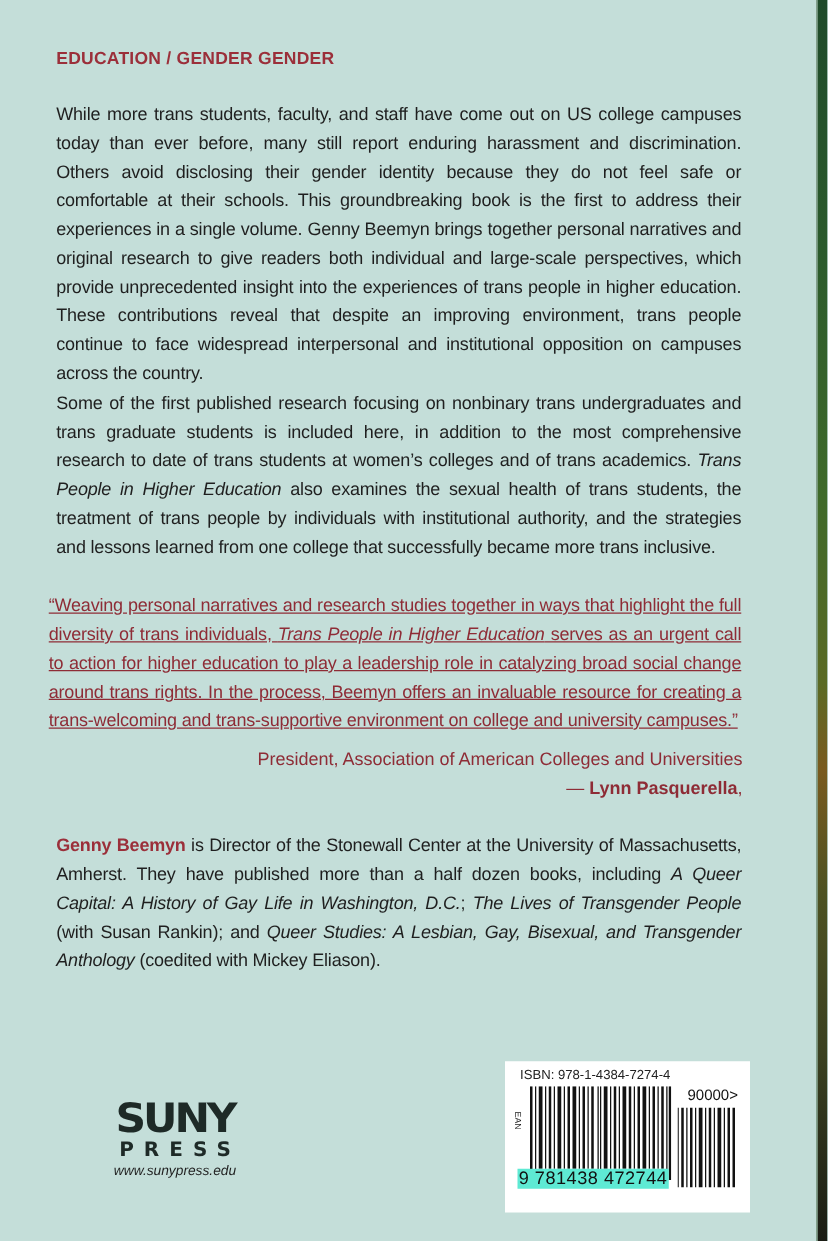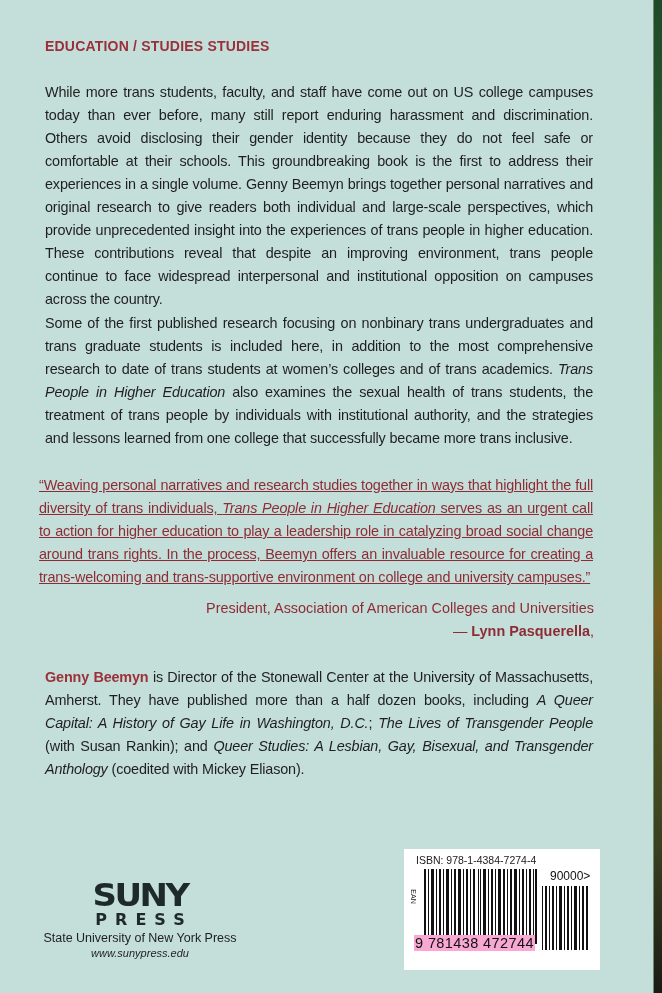--- a/index.html
+++ b/index.html
@@ -42,48 +42,47 @@
     .barcode-box {
       position: absolute; left: 404px; top: 849px; width: 196px; height: 121px;
       background: #ffffff;
     }
     .isbn-label { position: absolute; left: 12px; top: 5px; font-size: 10.5px; color: #222; }
     .price { position: absolute; left: 146px; top: 20px; font-size: 12px; color: #111; }
     .ean { position: absolute; left: 2px; top: 44px; font-size: 7px; color: #222; transform: rotate(90deg); }
     .bars-main { position: absolute; left: 20px; top: 20px; width: 113px; height: 75px; }
     .bars-add { position: absolute; left: 138px; top: 37px; width: 47px; height: 64px; }
     .bar-digits { position: absolute; left: 10px; top: 86px; font-size: 14.5px; color: #111; letter-spacing: 0.4px; background: transparent; }
-    .bar-digits span { background: #f9a8d4; padding: 0 1px; }
+    .bar-digits span { background: #5eead4; padding: 0 1px; }
   </style>
 </head>
 <body>
 
 <div class="spine"></div>
 
 <div class="content">
-  <div class="category">EDUCATION / STUDIES STUDIES</div>
+  <div class="category">EDUCATION / GENDER GENDER</div>
 
   <p class="p1">While more trans students, faculty, and staff have come out on US college campuses today than ever before, many still report enduring harassment and discrimination. Others avoid disclosing their gender identity because they do not feel safe or comfortable at their schools. This groundbreaking book is the first to address their experiences in a single volume. Genny Beemyn brings together personal narratives and original research to give readers both individual and large-scale perspectives, which provide unprecedented insight into the experiences of trans people in higher education. These contributions reveal that despite an improving environment, trans people continue to face widespread interpersonal and institutional opposition on campuses across the country.</p>
 
   <p class="p2"><span>Some of the first published research focusing on nonbinary trans undergraduates and trans graduate students is included here, in addition to the most comprehensive research to date of trans students at women’s colleges and of trans academics. </span><i>Trans People in Higher Education</i><span> also examines the sexual health of trans students, the treatment of trans people by individuals with institutional authority, and the strategies and lessons learned from one college that successfully became more trans inclusive.</span></p>
 
   <p class="quote"><span>“Weaving personal narratives and research studies together in ways that highlight the full diversity of trans individuals, </span><i>Trans People in Higher Education</i><span> serves as an urgent call to action for higher education to play a leadership role in catalyzing broad social change around trans rights. In the process, Beemyn offers an invaluable resource for creating a trans-welcoming and trans-supportive environment on college and university campuses.”</span></p>
 
   <div class="attrib">
     <div>President, Association of American Colleges and Universities</div>
     <div><span>— </span><b>Lynn Pasquerella</b><span>,</span></div>
   </div>
 
   <p class="bio"><span class="name">Genny Beemyn</span><span> is Director of the Stonewall Center at the University of Massachusetts, Amherst. They have published more than a half dozen books, including </span><i>A Queer Capital: A History of Gay Life in Washington, D.C.</i><span>; </span><i>The Lives of Transgender People</i><span> (with Susan Rankin); and </span><i>Queer Studies: A Lesbian, Gay, Bisexual, and Transgender Anthology</i><span> (coedited with Mickey Eliason).</span></p>
 </div>
 
 <div class="suny">
   <div class="suny-logo">SUNY</div>
   <div class="suny-press">PRESS</div>
-  <div class="suny-name">State University of New York Press</div>
   <div class="suny-url">www.sunypress.edu</div>
 </div>
 
 <div class="barcode-box">
   <div class="isbn-label">ISBN: 978-1-4384-7274-4</div>
   <div class="ean">EAN</div>
   <svg class="bars-main" viewBox="0 0 113 75" preserveAspectRatio="none">
     <g fill="#111">
       <rect x="0" y="0" width="2" height="75"></rect>
         <rect x="4" y="0" width="1" height="75"></rect>

